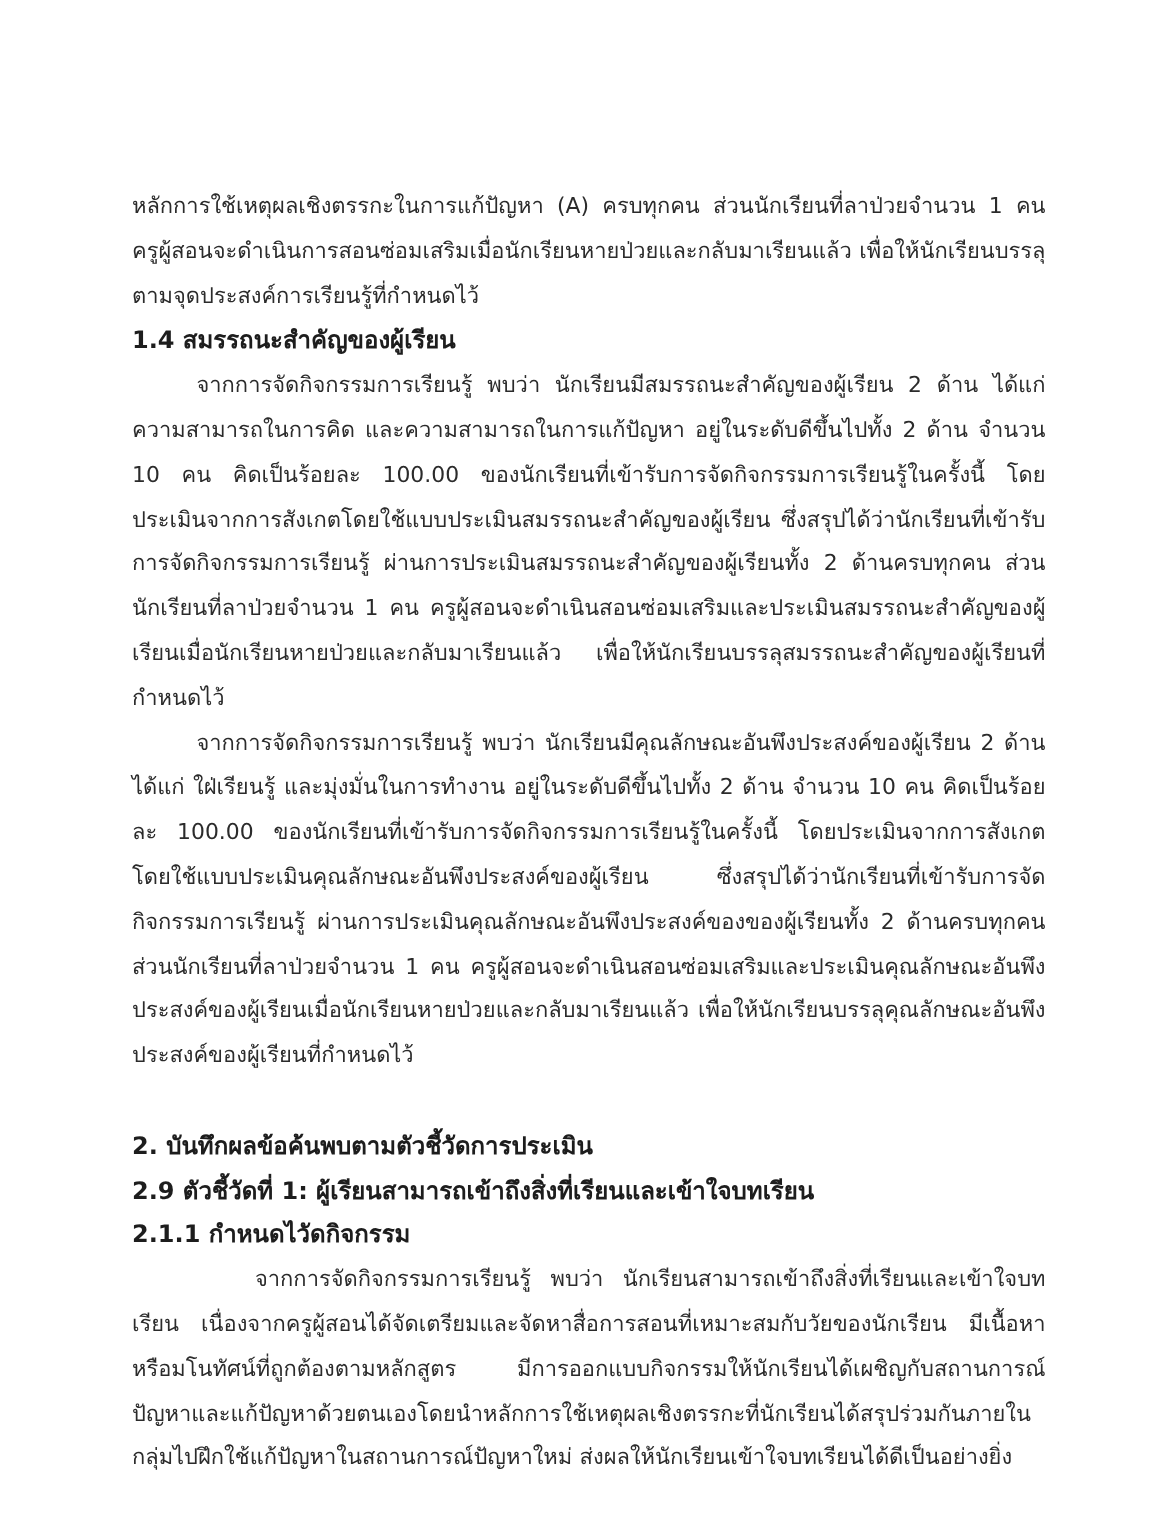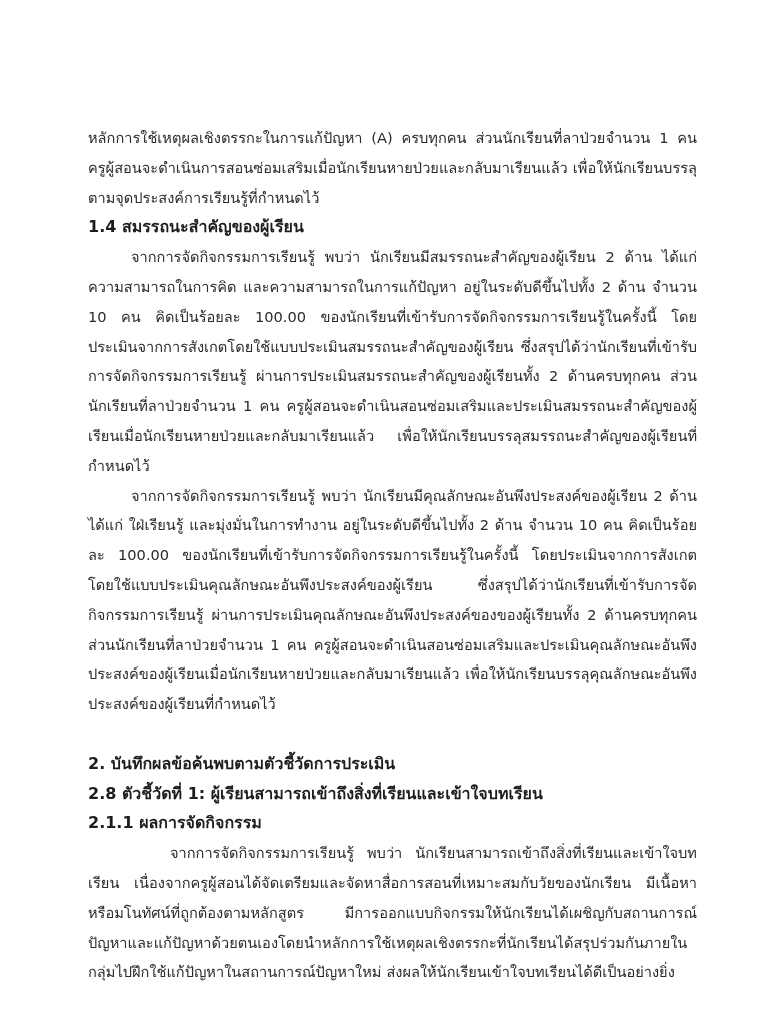--- a/index.html
+++ b/index.html
@@ -70,20 +70,20 @@
 
     <p class="para indent-sm">จากการจัดกิจกรรมการเรียนรู้ พบว่า นักเรียนมีสมรรถนะสำคัญของผู้เรียน 2 ด้าน ได้แก่ ความสามารถในการคิด และความสามารถในการแก้ปัญหา อยู่ในระดับดีขึ้นไปทั้ง 2 ด้าน จำนวน 10 คน คิดเป็นร้อยละ 100.00 ของนักเรียนที่เข้ารับการจัดกิจกรรมการเรียนรู้ในครั้งนี้ โดยประเมินจากการสังเกตโดยใช้แบบประเมินสมรรถนะสำคัญของผู้เรียน ซึ่งสรุปได้ว่านักเรียนที่เข้ารับการจัดกิจกรรมการเรียนรู้ ผ่านการประเมินสมรรถนะสำคัญของผู้เรียนทั้ง 2 ด้านครบทุกคน ส่วนนักเรียนที่ลาป่วยจำนวน 1 คน ครูผู้สอนจะดำเนินสอนซ่อมเสริมและประเมินสมรรถนะสำคัญของผู้เรียนเมื่อนักเรียนหายป่วยและกลับมาเรียนแล้ว เพื่อให้นักเรียนบรรลุสมรรถนะสำคัญของผู้เรียนที่กำหนดไว้</p>
 
 
     <p class="para indent-sm">จากการจัดกิจกรรมการเรียนรู้ พบว่า นักเรียนมีคุณลักษณะอันพึงประสงค์ของผู้เรียน 2 ด้าน ได้แก่ ใฝ่เรียนรู้ และมุ่งมั่นในการทำงาน อยู่ในระดับดีขึ้นไปทั้ง 2 ด้าน จำนวน 10 คน คิดเป็นร้อยละ 100.00 ของนักเรียนที่เข้ารับการจัดกิจกรรมการเรียนรู้ในครั้งนี้ โดยประเมินจากการสังเกตโดยใช้แบบประเมินคุณลักษณะอันพึงประสงค์ของผู้เรียน ซึ่งสรุปได้ว่านักเรียนที่เข้ารับการจัดกิจกรรมการเรียนรู้ ผ่านการประเมินคุณลักษณะอันพึงประสงค์ของของผู้เรียนทั้ง 2 ด้านครบทุกคน ส่วนนักเรียนที่ลาป่วยจำนวน 1 คน ครูผู้สอนจะดำเนินสอนซ่อมเสริมและประเมินคุณลักษณะอันพึงประสงค์ของผู้เรียนเมื่อนักเรียนหายป่วยและกลับมาเรียนแล้ว เพื่อให้นักเรียนบรรลุคุณลักษณะอันพึงประสงค์ของผู้เรียนที่กำหนดไว้</p>
 
     <div class="gap-block"></div>
 
     <h2 class="head h-lvl0">2. บันทึกผลข้อค้นพบตามตัวชี้วัดการประเมิน</h2>
 
-    <h3 class="head h-lvl1">2.8 ตัวชี้วัดที่ 1: ผู้เรียนสามารถเข้าถึงสิ่งที่เรียนและเข้าใจบทเรียน</h3>
+    <h3 class="head h-lvl1">2.9 ตัวชี้วัดที่ 1: ผู้เรียนสามารถเข้าถึงสิ่งที่เรียนและเข้าใจบทเรียน</h3>
 
-    <h4 class="head h-lvl2">2.1.1 ผลการจัดกิจกรรม</h4>
+    <h4 class="head h-lvl2">2.1.1 กำหนดไวัดกิจกรรม</h4>
 
     <p class="para indent-lg">จากการจัดกิจกรรมการเรียนรู้ พบว่า นักเรียนสามารถเข้าถึงสิ่งที่เรียนและเข้าใจบทเรียน เนื่องจากครูผู้สอนได้จัดเตรียมและจัดหาสื่อการสอนที่เหมาะสมกับวัยของนักเรียน มีเนื้อหาหรือมโนทัศน์ที่ถูกต้องตามหลักสูตร มีการออกแบบกิจกรรมให้นักเรียนได้เผชิญกับสถานการณ์ปัญหาและแก้ปัญหาด้วยตนเองโดยนำหลักการใช้เหตุผลเชิงตรรกะที่นักเรียนได้สรุปร่วมกันภายในกลุ่มไปฝึกใช้แก้ปัญหาในสถานการณ์ปัญหาใหม่ ส่งผลให้นักเรียนเข้าใจบทเรียนได้ดีเป็นอย่างยิ่ง</p>
 
   </div>
 </div>
 
 </body></html>

